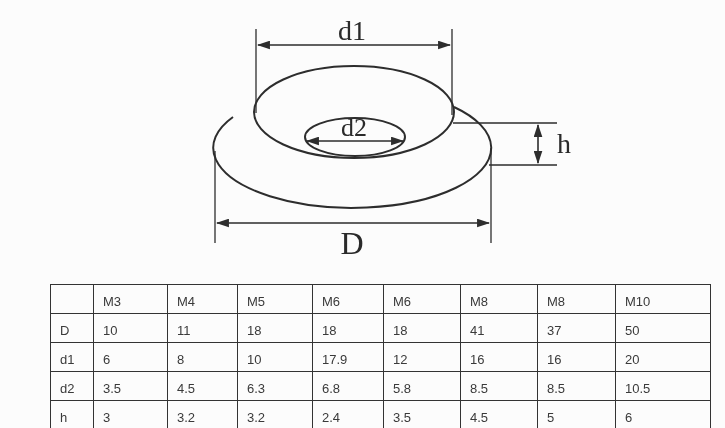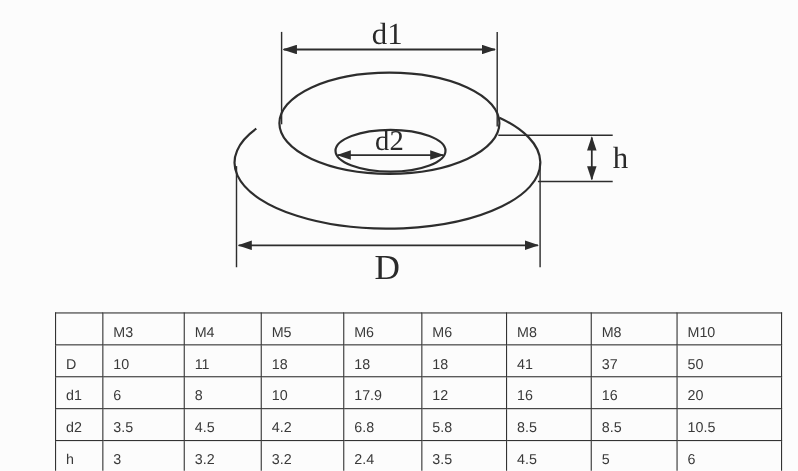--- a/index.html
+++ b/index.html
@@ -129,21 +129,21 @@
         <td>17.9</td>
         <td>12</td>
         <td>16</td>
         <td>16</td>
         <td>20</td>
       </tr>
       <tr>
         <td>d2</td>
         <td>3.5</td>
         <td>4.5</td>
-        <td>4.2</td>
+        <td>6.3</td>
         <td>6.8</td>
         <td>5.8</td>
         <td>8.5</td>
         <td>8.5</td>
         <td>10.5</td>
       </tr>
       <tr>
         <td>h</td>
         <td>3</td>
         <td>3.2</td>

